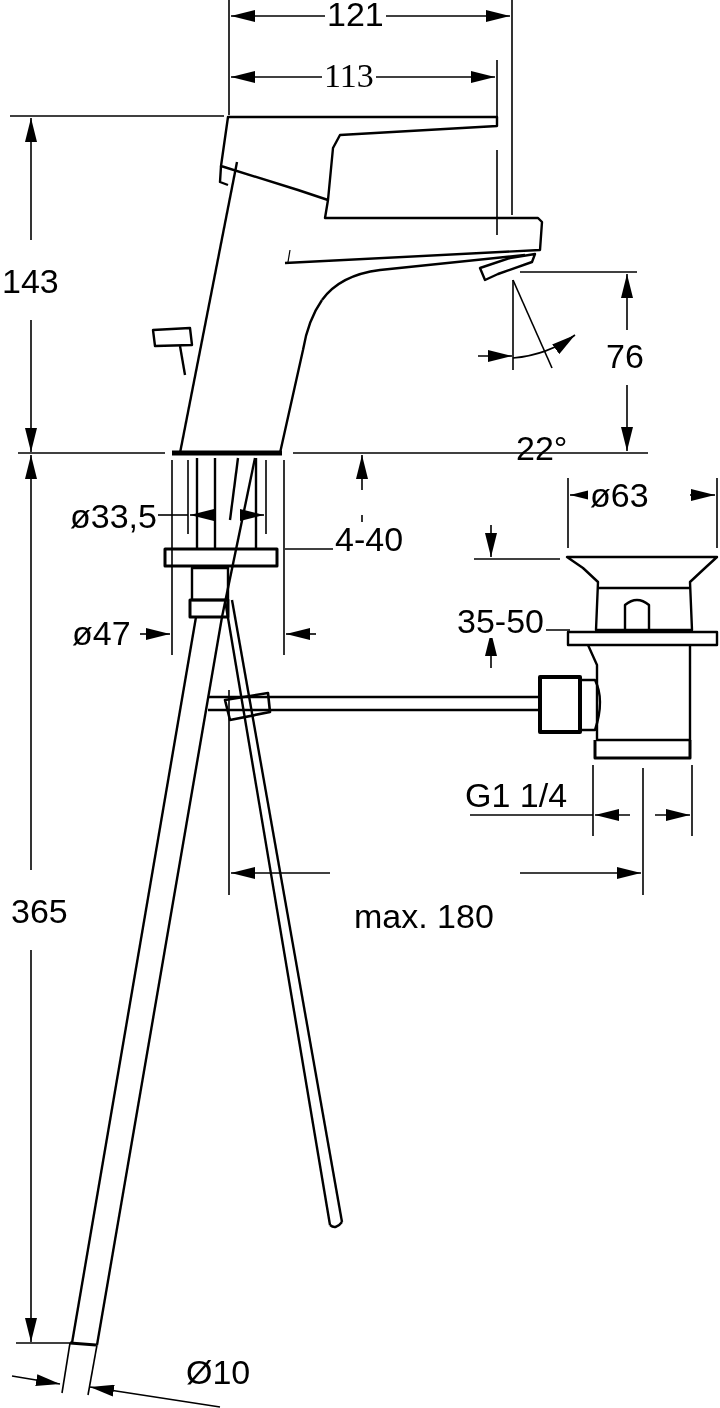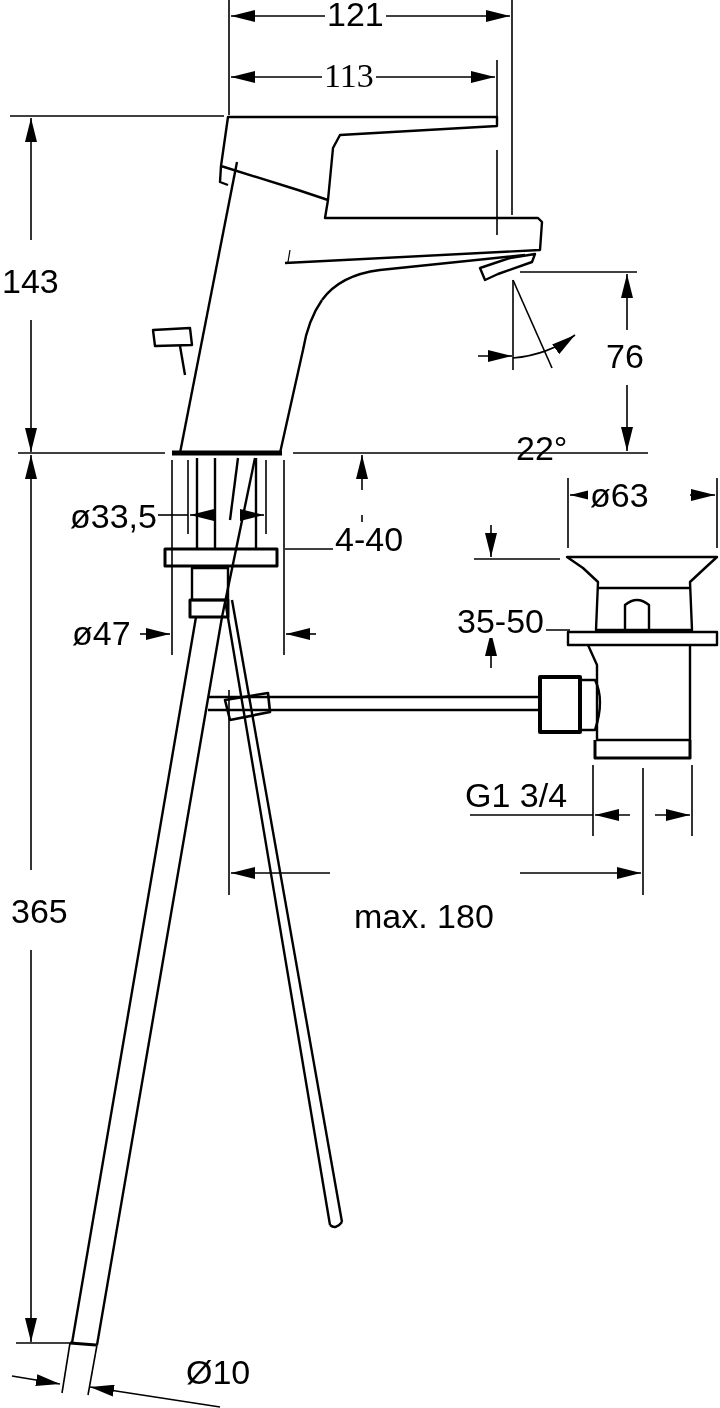--- a/index.html
+++ b/index.html
@@ -143,16 +143,16 @@
 <div class="dim" style="left:325px;top:-3px;">121</div>
 <div class="dim" style="left:322px;top:59px;font-family:Liberation Serif, serif;">113</div>
 <div class="dim" style="left:0px;top:264px;">143</div>
 <div class="dim" style="left:604px;top:339px;">76</div>
 <div class="dim" style="left:514px;top:383px;background:transparent;margin-top:48px;">22°</div>
 <div class="dim" style="left:68px;top:499px;background:transparent;">ø33,5</div>
 <div class="dim" style="left:333px;top:482px;margin-top:40px;">4-40</div>
 <div class="dim" style="left:70px;top:616px;background:transparent;">ø47</div>
 <div class="dim" style="left:588px;top:478px;">ø63</div>
 <div class="dim" style="left:455px;top:580px;margin-top:24px;">35-50</div>
-<div class="dim" style="left:463px;top:778px;background:transparent;">G1 3/4</div>
+<div class="dim" style="left:463px;top:778px;background:transparent;">G1 1/4</div>
 <div class="dim" style="left:352px;top:880px;margin-top:19px;">max. 180</div>
 <div class="dim" style="left:9px;top:894px;">365</div>
 <div class="dim" style="left:148px;top:1355px;background:transparent;margin-left:36px;">Ø10</div>
 
 </body></html>

